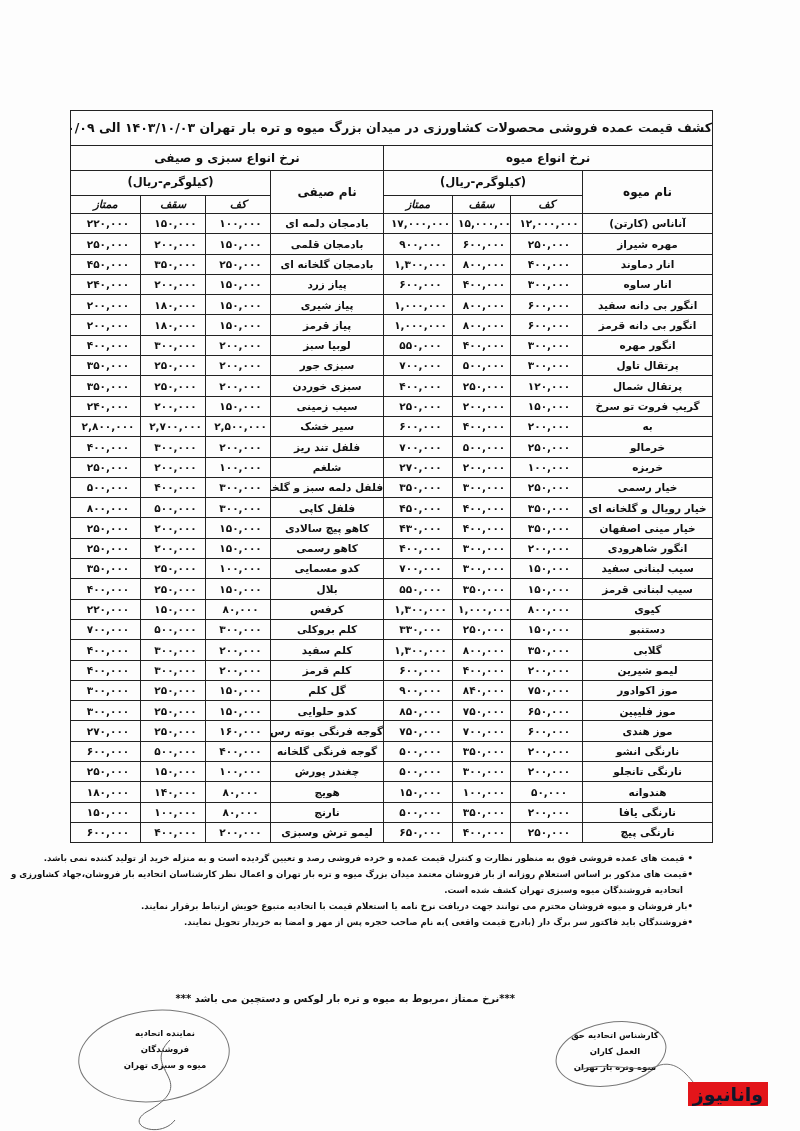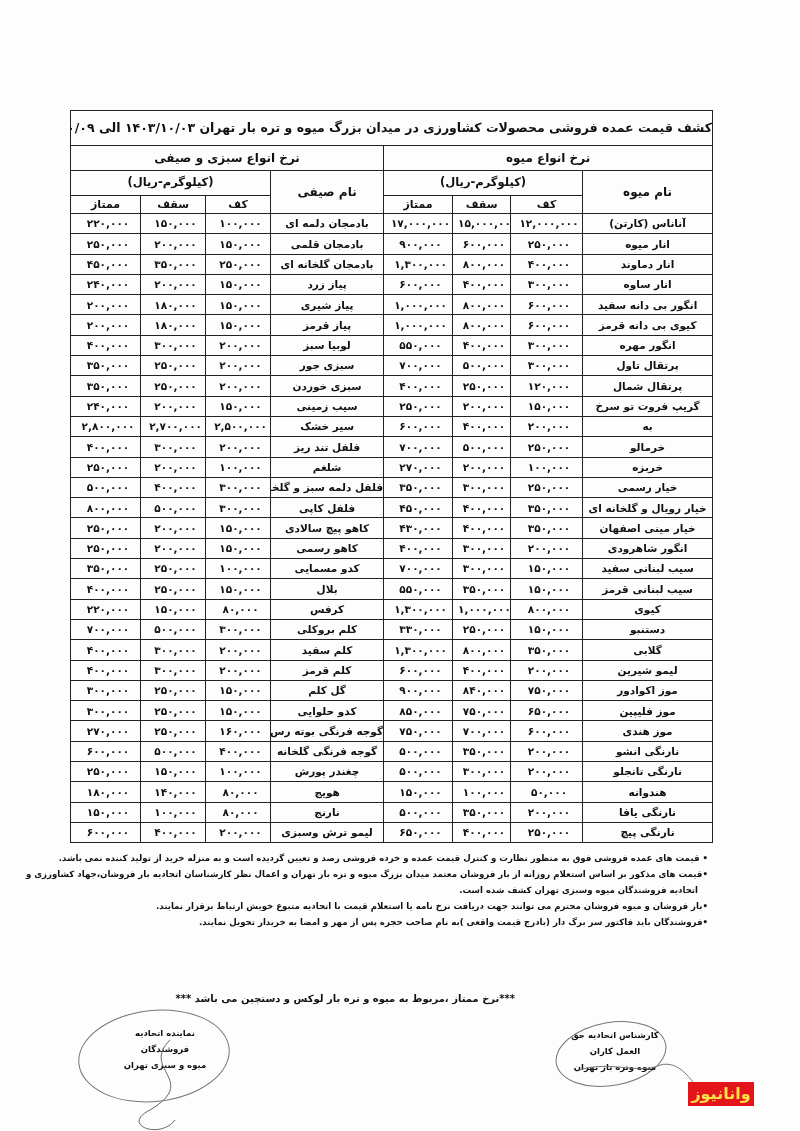--- a/index.html
+++ b/index.html
@@ -6,38 +6,38 @@
   body { width:800px; height:1131px; position:relative; overflow:hidden;
          font-family: "DejaVu Sans", sans-serif; color:#111; }
   .page { position:absolute; left:0; top:0; width:800px; height:1131px; background:#fdfdfd; }
   table.sheet { position:absolute; left:70px; top:110px; width:642px;
      border-collapse:collapse; direction:rtl; table-layout:fixed; }
   table.sheet td, table.sheet th { border:1.6px solid #222; padding:0; text-align:center;
      font-size:10.5px; font-weight:bold; line-height:1; white-space:nowrap; overflow:hidden; }
   .title-cell { height:34px; font-size:12.5px !important; }
   .section-cell { height:24px; font-size:12px !important; }
   .unit-cell { height:24px; font-size:11.5px !important; }
-  .col-head { height:17px; font-size:11px !important; }
+  .col-head { height:17px; font-size:11px !important;font-style:italic; }
   .name-head { font-size:12px !important; }
   tr.data-row td { height:19.3px; }
   td.name { font-size:10.5px; text-align:center; }
   td.num { font-size:10.5px; letter-spacing:0.2px; text-align:left; padding-left:5px !important; direction:ltr; }
-  .notes { position:absolute; right:92px; top:850px; width:640px; direction:rtl;
+  .notes { position:absolute; right:107px; top:850px; width:640px; direction:rtl;
      font-size:8.6px; font-weight:bold; line-height:16px; text-align:right; }
   .notes div { white-space:nowrap; }
   .notes .indent { padding-right:10px; }
   .luxury { position:absolute; right:285px; top:993px; direction:rtl; font-size:10px; font-weight:bold; }
   .stamp { position:absolute; border:1.2px solid #777; border-radius:50%; }
   .stamp-left { left:78px; top:1010px; width:150px; height:90px; transform:rotate(-6deg); }
   .stamp-right { left:555px; top:1022px; width:110px; height:62px; transform:rotate(-10deg); }
   .stamp-text { position:absolute; direction:rtl; font-size:8.5px; font-weight:bold; text-align:center; line-height:16px; }
   .stamp-text-left { left:120px; top:1025px; width:90px; }
   .stamp-text-right { left:570px; top:1027px; width:90px; }
-  .logo { position:absolute; left:688px; top:1082px; width:66px; height:24px; background:#e3151a; color:#fde047;
-     font-size:16px; font-weight:bold; direction:rtl; text-align:center; line-height:24px; }
+  .logo { position:absolute; left:688px; top:1082px; width:80px; height:24px; background:#e3151a; color:#0f172a;
+     font-size:19px; font-weight:bold; direction:rtl; text-align:center; line-height:24px; }
   svg.scribble { position:absolute; left:0; top:0; }
 </style>
 </head>
 <body>
 
 <div class="page">
 
   <table class="sheet">
     <colgroup>
       <col style="width:130px">
@@ -77,21 +77,21 @@
           <td class="name">آناناس (کارتن)</td>
           <td class="num">۱۲,۰۰۰,۰۰۰</td>
           <td class="num">۱۵,۰۰۰,۰۰۰</td>
           <td class="num">۱۷,۰۰۰,۰۰۰</td>
           <td class="name">بادمجان دلمه ای</td>
           <td class="num">۱۰۰,۰۰۰</td>
           <td class="num">۱۵۰,۰۰۰</td>
           <td class="num">۲۲۰,۰۰۰</td>
         </tr>
         <tr class="data-row">
-          <td class="name">انار میوه</td>
+          <td class="name">مهره شیراز</td>
           <td class="num">۲۵۰,۰۰۰</td>
           <td class="num">۶۰۰,۰۰۰</td>
           <td class="num">۹۰۰,۰۰۰</td>
           <td class="name">بادمجان قلمی</td>
           <td class="num">۱۵۰,۰۰۰</td>
           <td class="num">۲۰۰,۰۰۰</td>
           <td class="num">۲۵۰,۰۰۰</td>
         </tr>
         <tr class="data-row">
           <td class="name">انار دماوند</td>
@@ -117,21 +117,21 @@
           <td class="name">انگور بی دانه سفید</td>
           <td class="num">۶۰۰,۰۰۰</td>
           <td class="num">۸۰۰,۰۰۰</td>
           <td class="num">۱,۰۰۰,۰۰۰</td>
           <td class="name">پیاز شیری</td>
           <td class="num">۱۵۰,۰۰۰</td>
           <td class="num">۱۸۰,۰۰۰</td>
           <td class="num">۲۰۰,۰۰۰</td>
         </tr>
         <tr class="data-row">
-          <td class="name">کیوی بی دانه قرمز</td>
+          <td class="name">انگور بی دانه قرمز</td>
           <td class="num">۶۰۰,۰۰۰</td>
           <td class="num">۸۰۰,۰۰۰</td>
           <td class="num">۱,۰۰۰,۰۰۰</td>
           <td class="name">پیاز قرمز</td>
           <td class="num">۱۵۰,۰۰۰</td>
           <td class="num">۱۸۰,۰۰۰</td>
           <td class="num">۲۰۰,۰۰۰</td>
         </tr>
         <tr class="data-row">
           <td class="name">انگور مهره</td>

